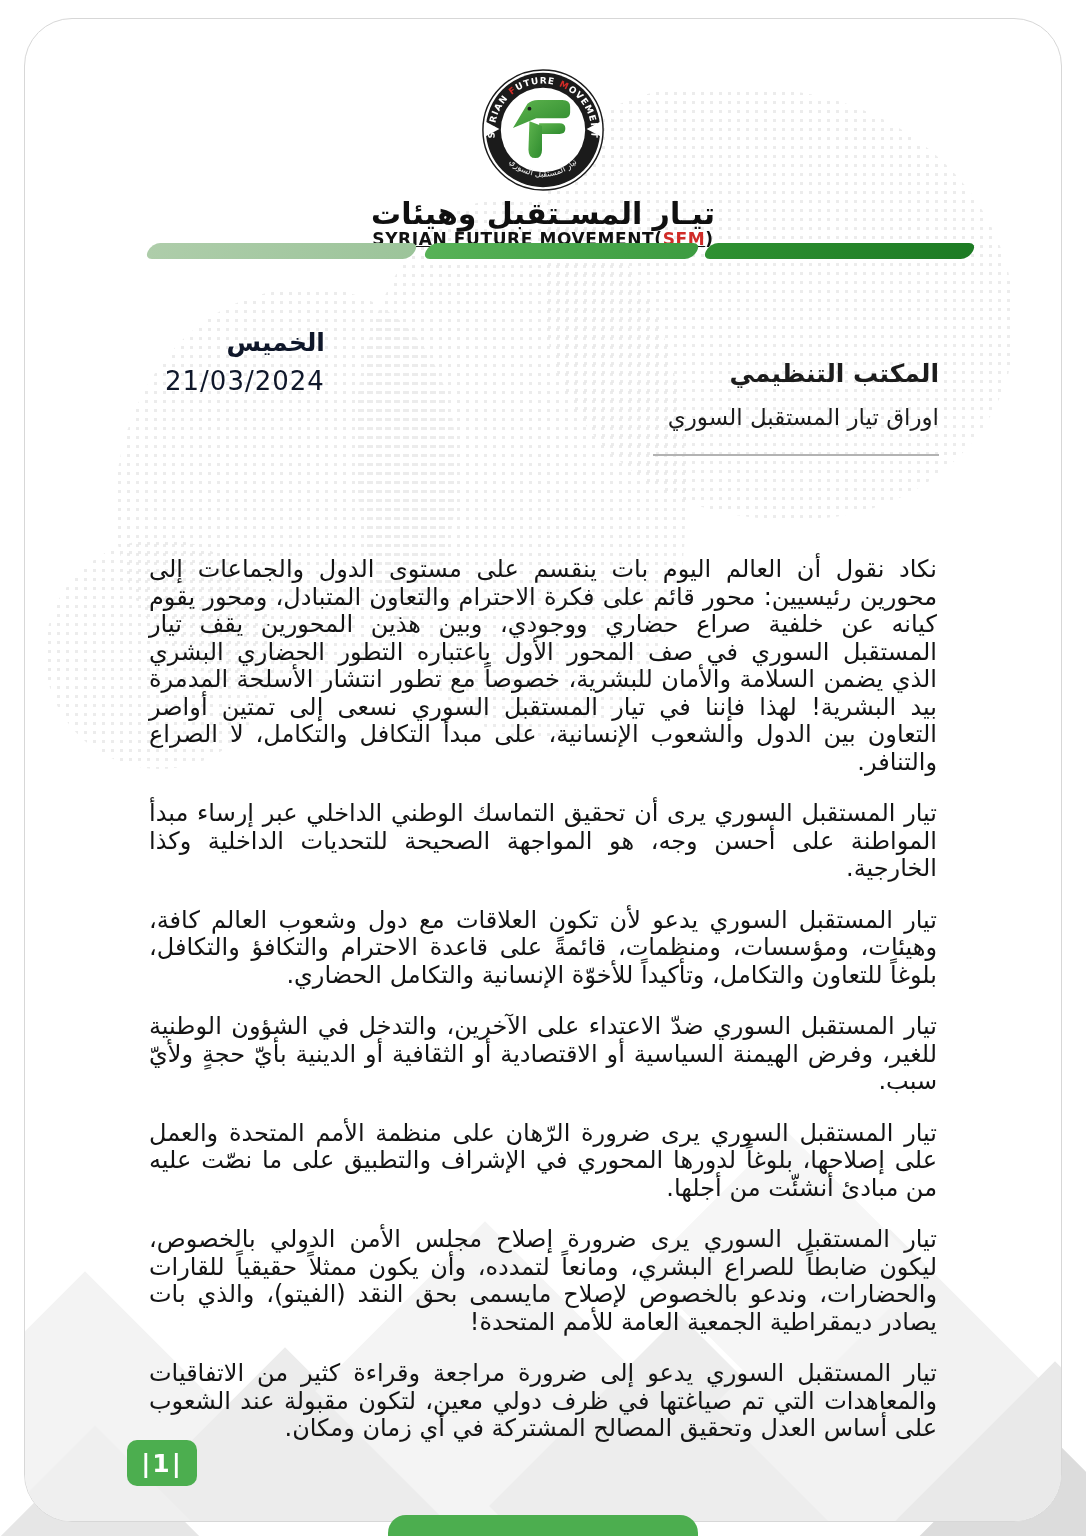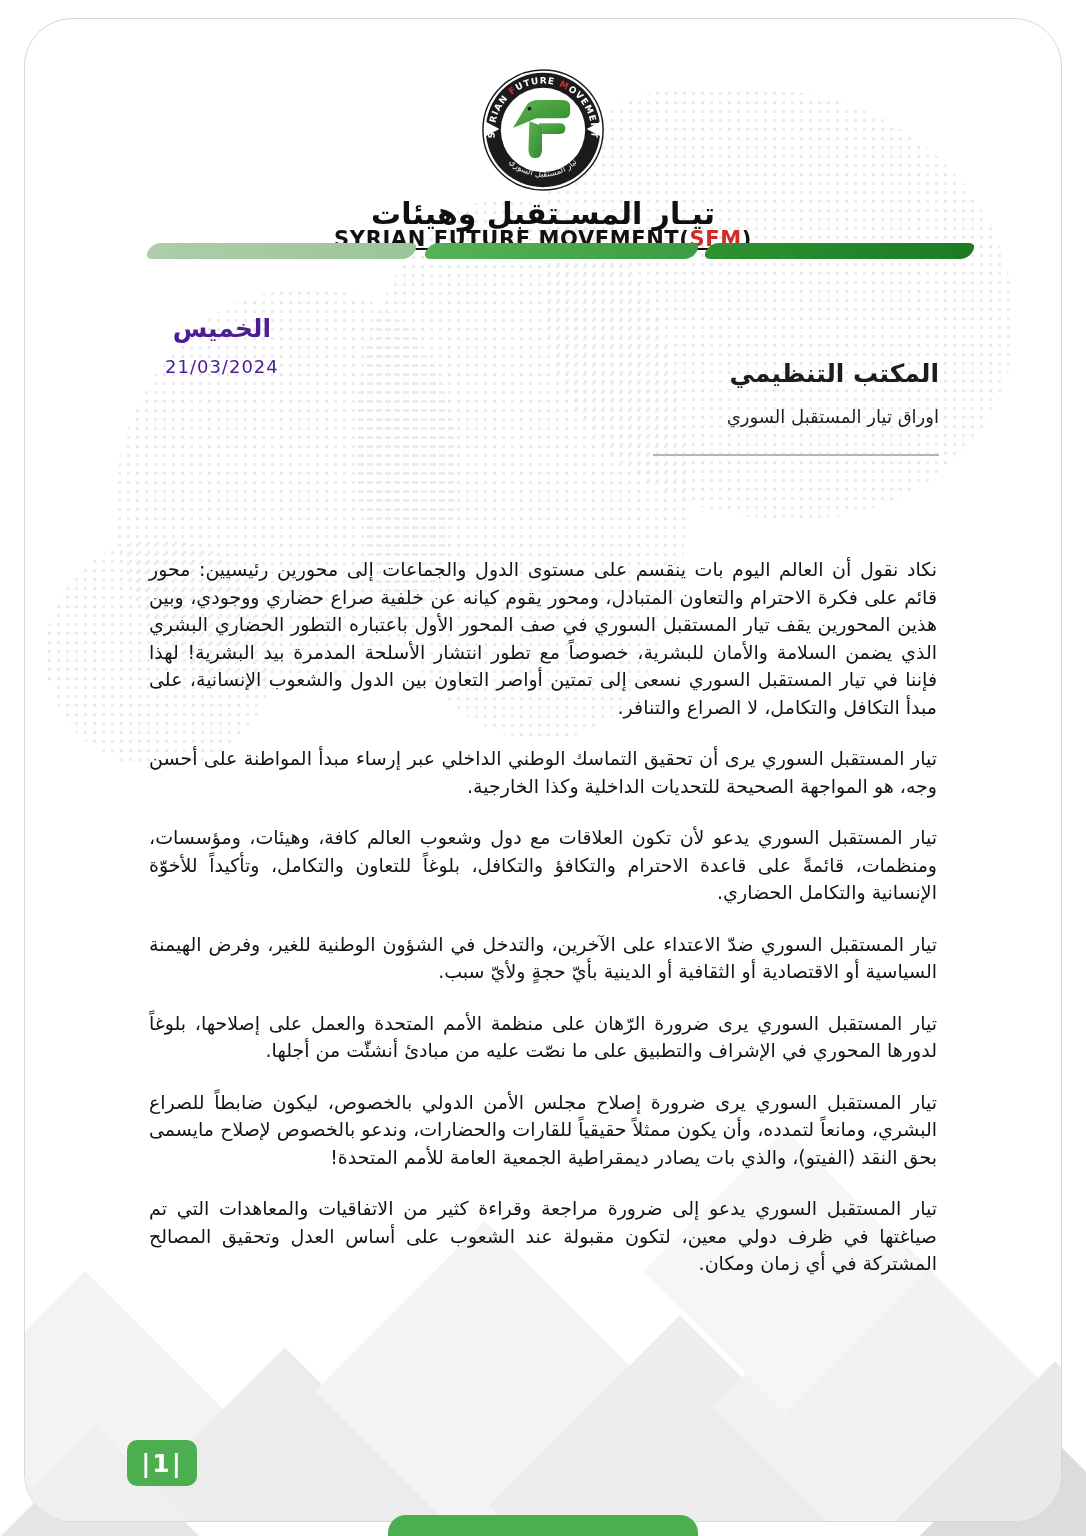--- a/index.html
+++ b/index.html
@@ -28,50 +28,50 @@
   .dm{position:absolute;transform:rotate(45deg);}
   .body-dm{position:absolute;transform:rotate(45deg);z-index:0;}
   
   .layer{position:absolute;left:0;top:0;width:100%;height:100%;z-index:2;}
   
   .logo-wrap{position:absolute;top:48px;left:0;width:100%;text-align:center;}
   .logo-name-ar{
     direction:rtl;font-size:30px;font-weight:bold;color:#101010;letter-spacing:0;
     margin-top:2px;line-height:30px;
   }
-  .logo-name-en{font-size:21px;font-weight:bold;color:#111;letter-spacing:.6px;line-height:20px;text-decoration:underline;}
+  .logo-name-en{font-size:17px;font-weight:bold;color:#111;letter-spacing:.6px;line-height:20px;text-decoration:underline;}
   .sfm-red{color:#d02b27;}
   
   .bar{position:absolute;top:224px;height:16px;border-radius:8px;transform:skewX(-28deg);}
   .bar.b-light{left:123px;width:267px;background:linear-gradient(90deg,#aecdaa,#9cc49a);}
   .bar.b-mid{left:401px;width:271px;background:linear-gradient(90deg,#57b257,#3d9c41);}
   .bar.b-dark{left:681px;width:267px;background:linear-gradient(90deg,#2f9132,#1d7b24);}
   
   .meta{
     position:absolute;top:292px;left:124px;right:122px;
     display:flex;flex-direction:row-reverse;justify-content:space-between;
   }
   .meta-right{direction:rtl;text-align:right;color:#1c1c1c;}
   .meta-office{font-size:25px;font-weight:bold;line-height:44px;margin-top:41px;}
-  .meta-series{font-size:18px;line-height:42px;}
+  .meta-series{font-size:23px;line-height:42px;}
   .meta-paper{font-size:23px;line-height:42px;}
   .meta-divider{margin-top:16px;width:286px;border-top:2px solid #b3b3b3;}
-  .meta-left{text-align:center;padding-left:16px;color:#4c1d95;}
+  .meta-left{text-align:right;margin-top:14px;padding-left:16px;color:#0f172a;}
   .meta-day{font-size:25px;font-weight:bold;line-height:36px;}
-  .meta-date{direction:ltr;font-size:18px;letter-spacing:1px;line-height:40px;}
+  .meta-date{direction:ltr;font-size:26px;letter-spacing:1px;line-height:40px;}
   
   .doc-title{
     position:absolute;top:466px;left:0;width:100%;text-align:center;direction:rtl;
     color:#44a84c;font-size:27px;font-weight:bold;
   }
   
   .content{
     position:absolute;top:537px;left:124px;right:124px;
     direction:rtl;text-align:justify;color:#141414;
-    font-size:19px;line-height:27.5px;
+    font-size:24px;line-height:27.5px;
   }
   .content p{margin:0 0 24px 0;}
   
   .page-badge{
     position:absolute;left:127px;top:1440px;width:70px;height:46px;
     background:#4cae4f;border-radius:10px;color:#ffffff;
     font-size:25px;font-weight:bold;display:flex;align-items:center;justify-content:center;
     letter-spacing:2px;z-index:3;
   }
   .bottom-pill{

